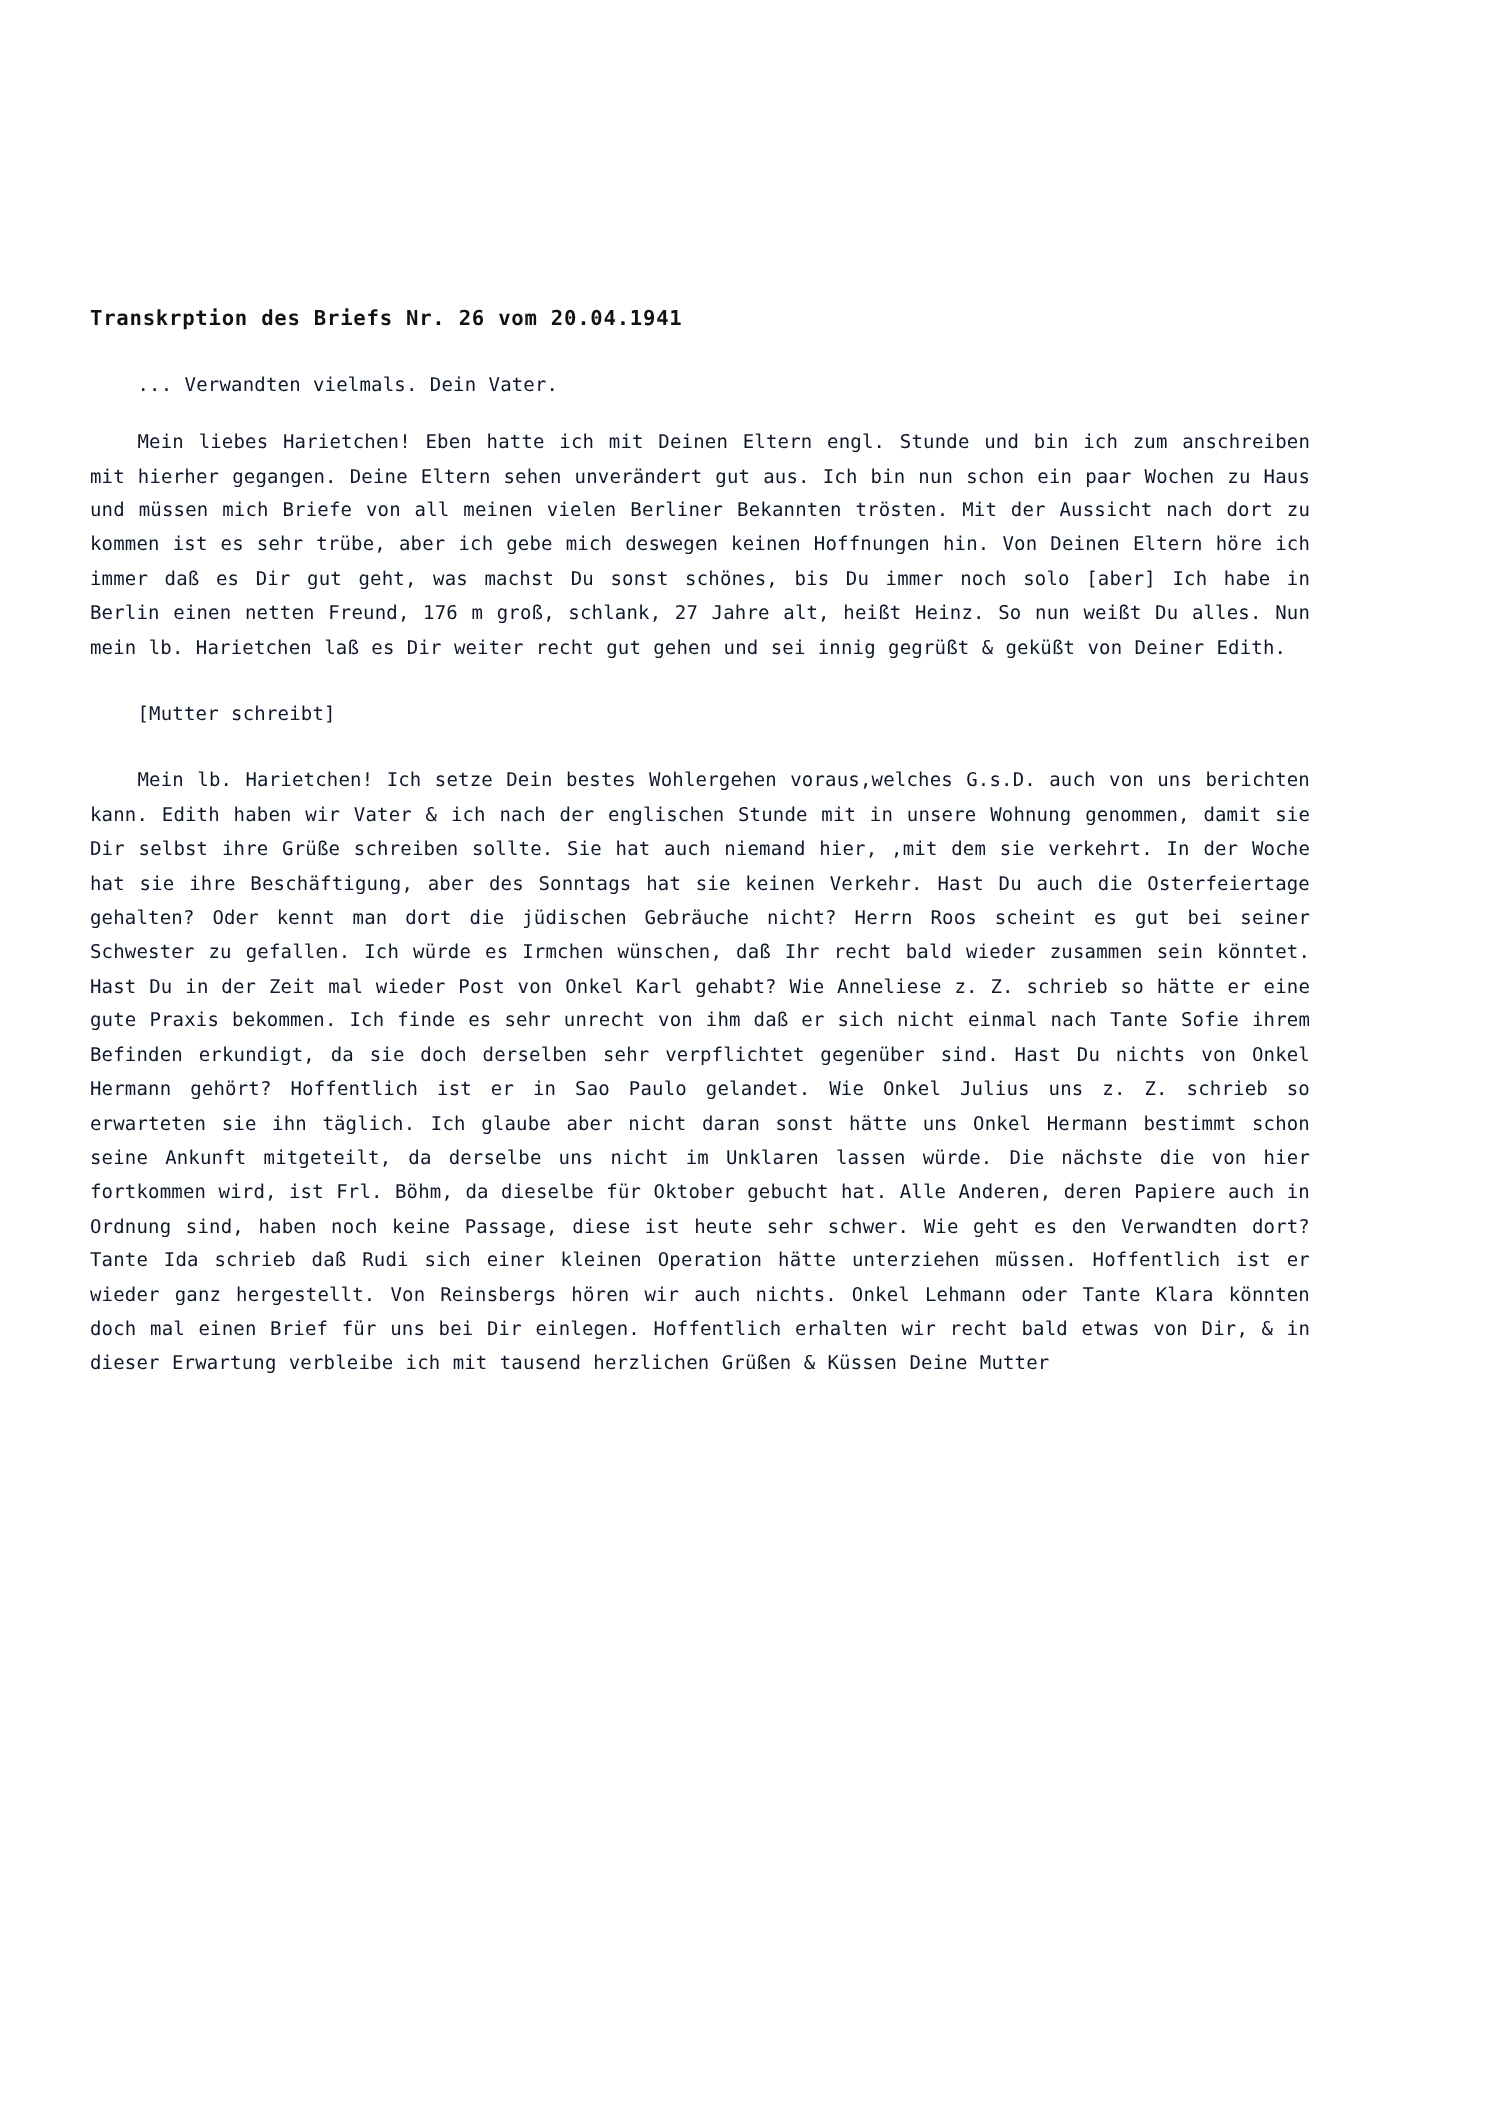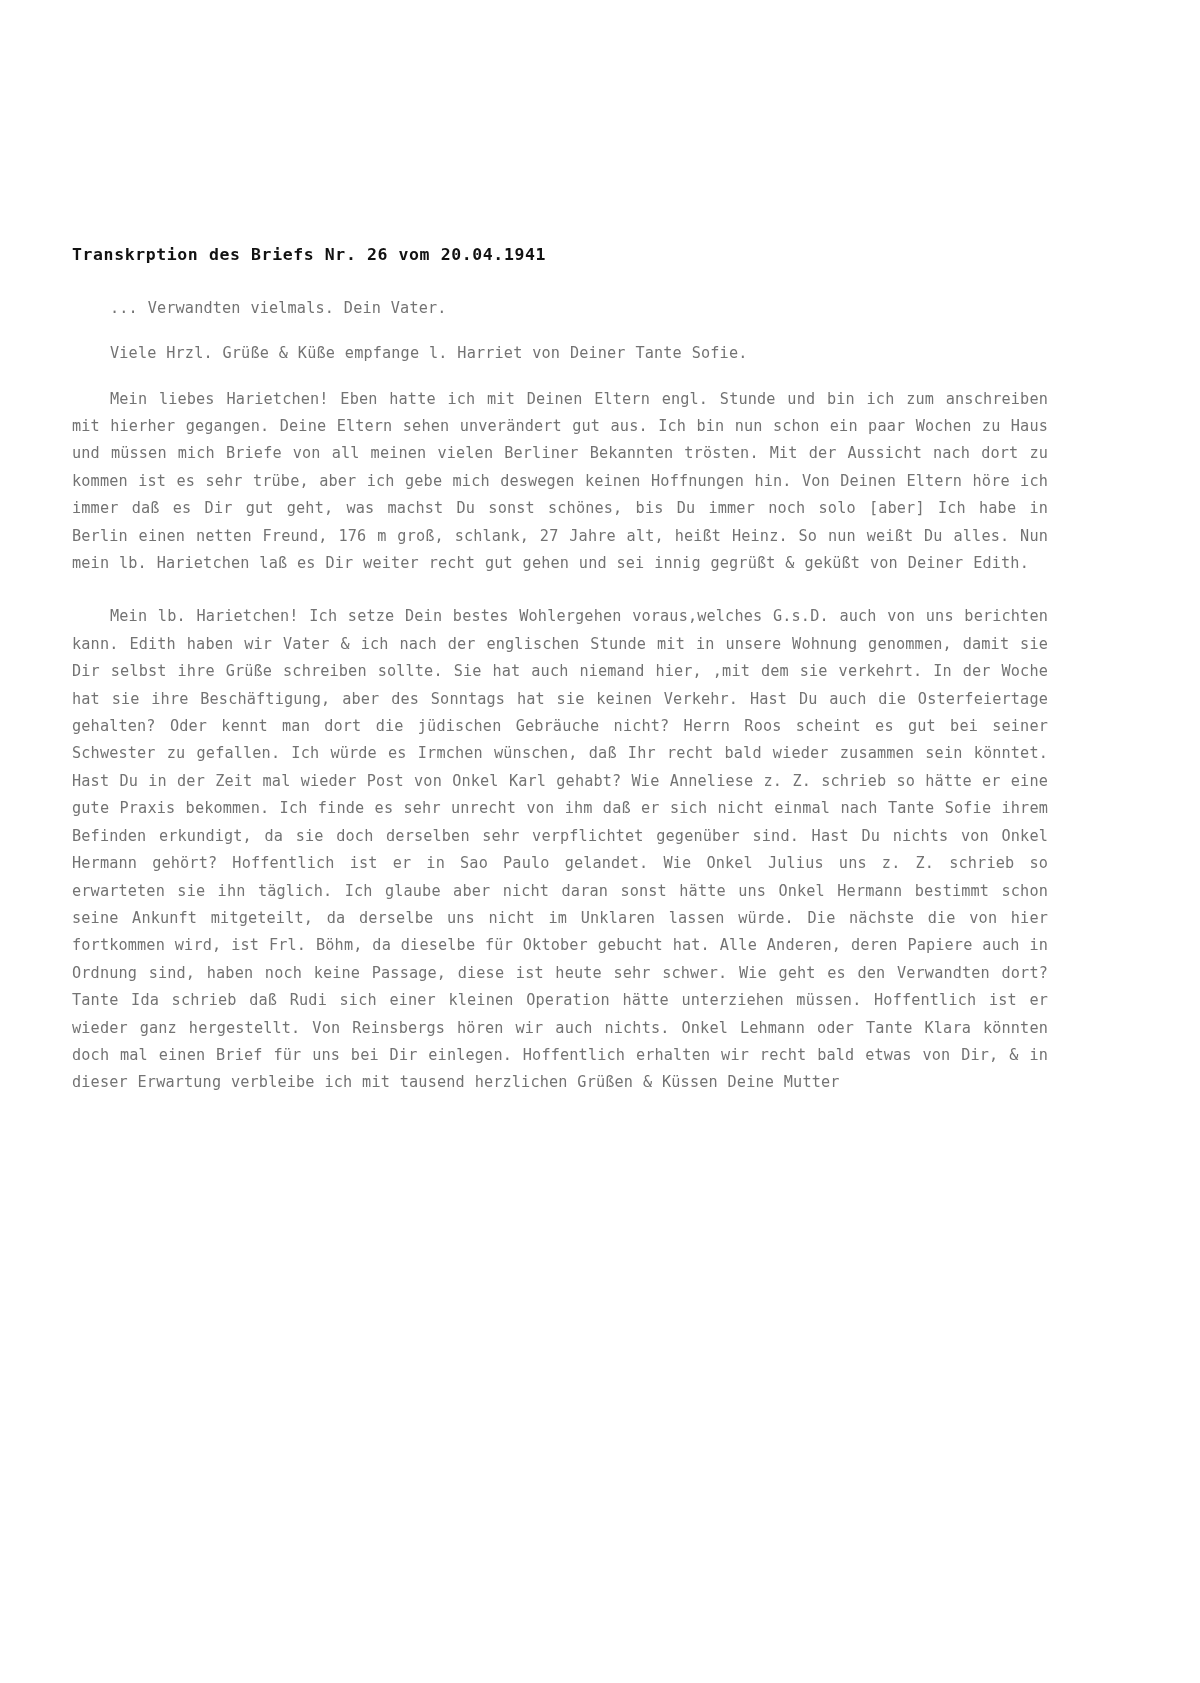--- a/index.html
+++ b/index.html
@@ -30,21 +30,21 @@
     line-height: 1.2;
     margin: 0 0 30px 0;
     color: #121212;
     white-space: pre;
   }
   .para {
     font-size: 15.2px;
     line-height: 27.4px;
     letter-spacing: 0.15px;
     margin: 0 0 18px 0;
-    color: #737373;
+    color: #0f172a;
     text-align: justify;
     text-justify: inter-word;
     word-spacing: 0.5px;
   }
   .para.indent {
     text-indent: 38px;
   }
   .para.short {
     text-align: left;
   }
@@ -53,23 +53,23 @@
 </style>
 </head>
 <body>
 
 <div class="page">
 
   <h1 class="doc-title">Transkrption des Briefs Nr. 26 vom 20.04.1941</h1>
 
   <p class="para indent short gap-sm">...    Verwandten vielmals. Dein Vater.</p>
 
-  <p class="para indent short gap-sm">Viele Hrzl. Grüße &amp; Küße empfange l. Harriet von Deiner Tante Sofie.</p>
 
 
   <p class="para indent gap-md">Mein liebes Harietchen! Eben hatte ich mit Deinen  Eltern engl. Stunde und bin ich zum anschreiben mit hierher gegangen. Deine Eltern sehen unverändert gut aus. Ich bin nun schon ein paar Wochen zu Haus und müssen mich Briefe von all meinen vielen Berliner Bekannten trösten. Mit der Aussicht nach dort zu kommen ist es sehr trübe, aber ich gebe mich deswegen keinen Hoffnungen hin. Von Deinen Eltern höre ich immer daß es Dir gut geht, was machst Du sonst schönes, bis Du immer noch solo [aber] Ich habe in Berlin einen netten Freund, 176  m groß, schlank, 27 Jahre alt, heißt Heinz. So nun weißt Du alles.  Nun mein lb. Harietchen laß es Dir weiter recht gut gehen und sei innig gegrüßt &amp; geküßt von Deiner Edith.</p>
 
+  <p class="para indent short gap-md">[Mutter schreibt]</p>
 
   <p class="para indent gap-md">Mein lb. Harietchen! Ich setze Dein bestes Wohlergehen voraus,welches G.s.D. auch von uns berichten kann. Edith haben wir Vater &amp; ich nach der englischen Stunde mit in unsere Wohnung genommen, damit sie Dir selbst ihre Grüße schreiben sollte. Sie hat auch niemand hier, ,mit dem sie verkehrt. In der Woche hat sie ihre Beschäftigung, aber des Sonntags hat sie keinen Verkehr. Hast Du auch die Osterfeiertage gehalten? Oder kennt man dort die jüdischen Gebräuche nicht? Herrn Roos scheint es gut bei seiner Schwester zu gefallen. Ich würde es Irmchen wünschen, daß Ihr recht bald wieder zusammen sein könntet. Hast Du in der Zeit mal wieder Post von Onkel Karl gehabt? Wie Anneliese z. Z. schrieb so hätte er eine gute Praxis bekommen. Ich finde es sehr unrecht von ihm daß er sich nicht einmal nach Tante Sofie ihrem Befinden erkundigt, da sie doch derselben sehr verpflichtet gegenüber sind. Hast Du nichts von Onkel Hermann gehört? Hoffentlich ist er in Sao Paulo gelandet. Wie Onkel Julius uns z. Z. schrieb so erwarteten sie ihn täglich. Ich glaube aber nicht daran sonst hätte uns Onkel Hermann bestimmt schon seine Ankunft mitgeteilt, da derselbe uns nicht im Unklaren lassen würde. Die nächste die von hier fortkommen wird, ist Frl. Böhm, da dieselbe für Oktober gebucht hat. Alle Anderen, deren Papiere auch in Ordnung sind, haben noch keine Passage, diese ist heute sehr schwer. Wie geht es den Verwandten dort? Tante Ida schrieb daß Rudi sich einer kleinen Operation hätte unterziehen müssen. Hoffentlich ist er wieder ganz hergestellt. Von Reinsbergs hören wir auch nichts. Onkel Lehmann oder Tante Klara könnten doch mal einen Brief für uns bei Dir einlegen. Hoffentlich erhalten wir recht bald etwas von Dir, &amp; in dieser Erwartung verbleibe ich mit tausend herzlichen Grüßen &amp; Küssen Deine Mutter</p>
 
 
 
 </div>
 
 </body></html>

